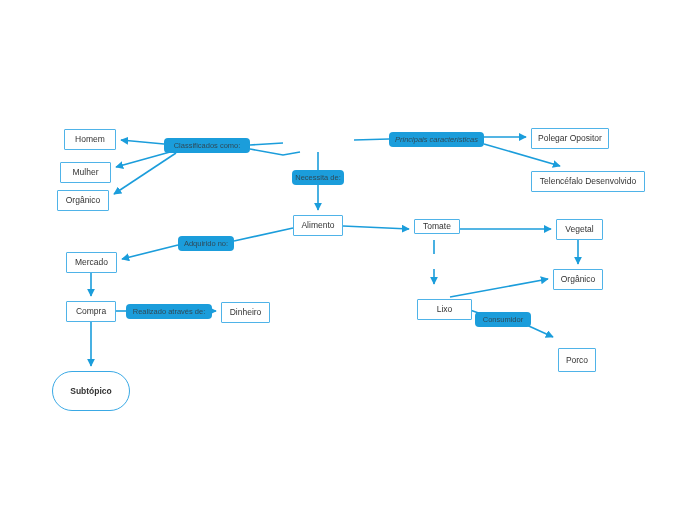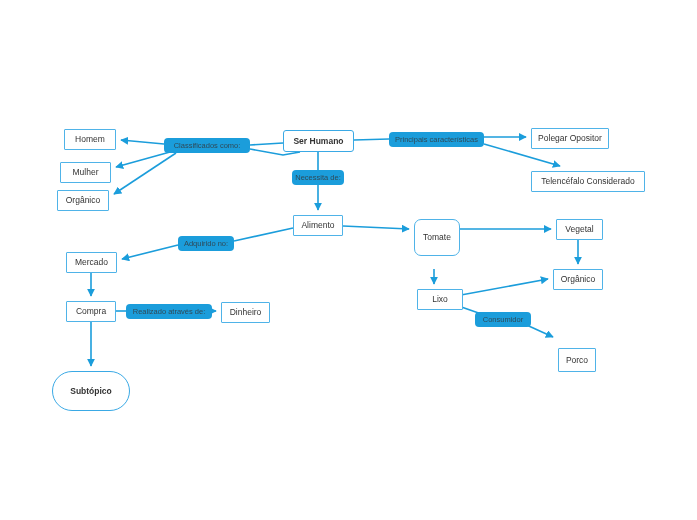--- a/index.html
+++ b/index.html
@@ -123,55 +123,54 @@
       <path d="M 434 269 L 434 284" marker-end="url(#ah)"></path>
 
       <path d="M 450 297 L 548 279" marker-end="url(#ah)"></path>
 
       <path d="M 450 303 L 490 317"></path>
 
       <path d="M 520 322 L 553 337" marker-end="url(#ah)"></path>
     </g>
   </svg>
 
-  <div class="node root" style="left:283px; top:130px; width:71px; height:22px;">Ser Humano</div>
 
   <div class="node" style="left:64px; top:129px; width:52px; height:21px;">Homem</div>
 
   <div class="node" style="left:60px; top:162px; width:51px; height:21px;">Mulher</div>
 
   <div class="node" style="left:57px; top:190px; width:52px; height:21px;">Orgânico</div>
 
   <div class="node" style="left:531px; top:128px; width:78px; height:21px;">Polegar Opositor</div>
 
-  <div class="node" style="left:531px; top:171px; width:114px; height:21px;">Telencéfalo Considerado</div>
+  <div class="node" style="left:531px; top:171px; width:114px; height:21px;">Telencéfalo Desenvolvido</div>
 
   <div class="node" style="left:293px; top:215px; width:50px; height:21px;">Alimento</div>
 
-  <div class="node" style="left:414px; top:219px; width:46px; height:37px;border-radius:7px;">Tomate</div>
+  <div class="node" style="left:414px; top:219px; width:46px; height:15px;">Tomate</div>
 
   <div class="node" style="left:556px; top:219px; width:47px; height:21px;">Vegetal</div>
 
   <div class="node" style="left:553px; top:269px; width:50px; height:21px;">Orgânico</div>
 
-  <div class="node" style="left:417px; top:289px; width:46px; height:21px;">Lixo</div>
+  <div class="node" style="left:417px; top:299px; width:55px; height:21px;">Lixo</div>
 
   <div class="node" style="left:558px; top:348px; width:38px; height:24px;">Porco</div>
 
   <div class="node" style="left:66px; top:252px; width:51px; height:21px;">Mercado</div>
 
   <div class="node" style="left:66px; top:301px; width:50px; height:21px;">Compra</div>
 
   <div class="node" style="left:221px; top:302px; width:49px; height:21px;">Dinheiro</div>
 
   <div class="node pill" style="left:52px; top:371px; width:78px; height:40px;">Subtópico</div>
 
   <div class="label" style="left:164px; top:138px; width:86px; height:15px;">Classificados como:</div>
 
-  <div class="label" style="left:389px; top:132px; width:95px; height:15px;">Principais características</div>
+  <div class="label" style="left:389px; top:132px; width:95px; height:15px;font-style:italic;">Principais características</div>
 
   <div class="label" style="left:292px; top:170px; width:52px; height:15px;">Necessita de:</div>
 
   <div class="label" style="left:178px; top:236px; width:56px; height:15px;">Adquirido no:</div>
 
 
   <div class="label" style="left:126px; top:304px; width:86px; height:15px;">Realizado através de:</div>
 
   <div class="label" style="left:475px; top:312px; width:56px; height:15px;">Consumidor</div>
 

